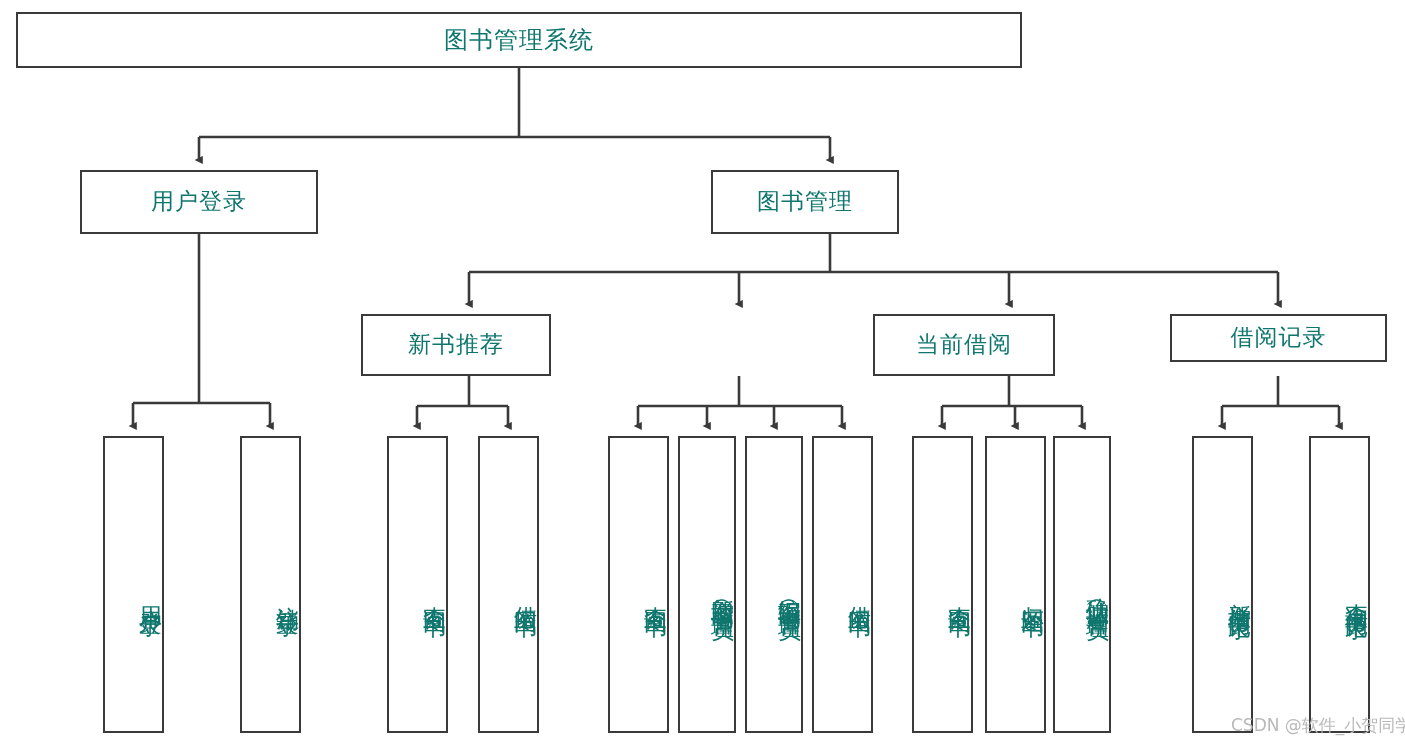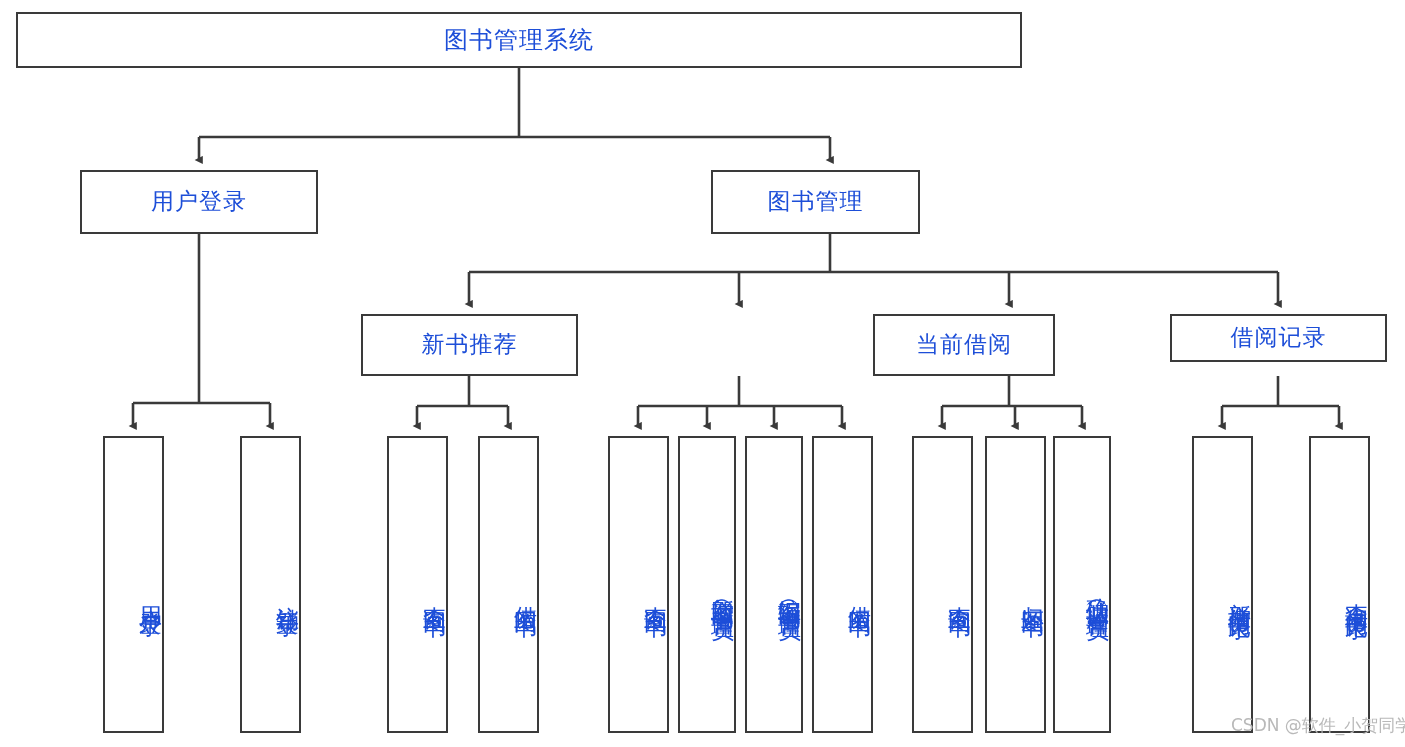--- a/index.html
+++ b/index.html
@@ -27,21 +27,21 @@
     pointer-events: none;
   }
   .node {
     position: absolute;
     box-sizing: border-box;
     border: 2px solid #3a3a3a;
     background: #ffffff;
     display: flex;
     align-items: center;
     justify-content: center;
-    color: #1d4ed8;
+    color: #0f766e;
   }
   .node.h {
     font-size: 23px;
     letter-spacing: 1px;
     line-height: 1.1;
   }
   .node.root {
     font-size: 24px;
   }
   .node.v {
@@ -120,23 +120,23 @@
       <path d="M1278,376 L1278,406"></path>
       <path d="M1222,406 L1339,406"></path>
       <path d="M1222,406 L1222,426" marker-end="url(#arrow)"></path>
       <path d="M1339,406 L1339,426" marker-end="url(#arrow)"></path>
     </g>
   </svg>
 
   <div class="node h root" id="n-root" style="left: 16px; top: 12px; width: 1006px; height: 56px;">图书管理系统</div>
 
   <div class="node h" id="n-l2-0" style="left: 80px; top: 170px; width: 238px; height: 64px;">用户登录</div>
-  <div class="node h" id="n-l2-1" style="left: 711px; top: 170px; width: 209px; height: 64px;">图书管理</div>
+  <div class="node h" id="n-l2-1" style="left: 711px; top: 170px; width: 188px; height: 64px;">图书管理</div>
 
-  <div class="node h" id="n-l3-0" style="left: 361px; top: 314px; width: 217px; height: 62px;">新书推荐</div>
+  <div class="node h" id="n-l3-0" style="left: 361px; top: 314px; width: 190px; height: 62px;">新书推荐</div>
   <div class="node h" id="n-l3-2" style="left: 873px; top: 314px; width: 182px; height: 62px;">当前借阅</div>
   <div class="node h" id="n-l3-3" style="left: 1170px; top: 314px; width: 217px; height: 48px;">借阅记录</div>
 
   <div class="node v" id="n-lf-0" style="left: 103px; top: 436px; width: 61px; height: 297px;">
     <span class="vtext">用户登录</span>
   </div>
   <div class="node v" id="n-lf-1" style="left: 240px; top: 436px; width: 61px; height: 297px;">
     <span class="vtext">注销登录</span>
   </div>
   <div class="node v" id="n-lf-2" style="left: 387px; top: 436px; width: 61px; height: 297px;">

